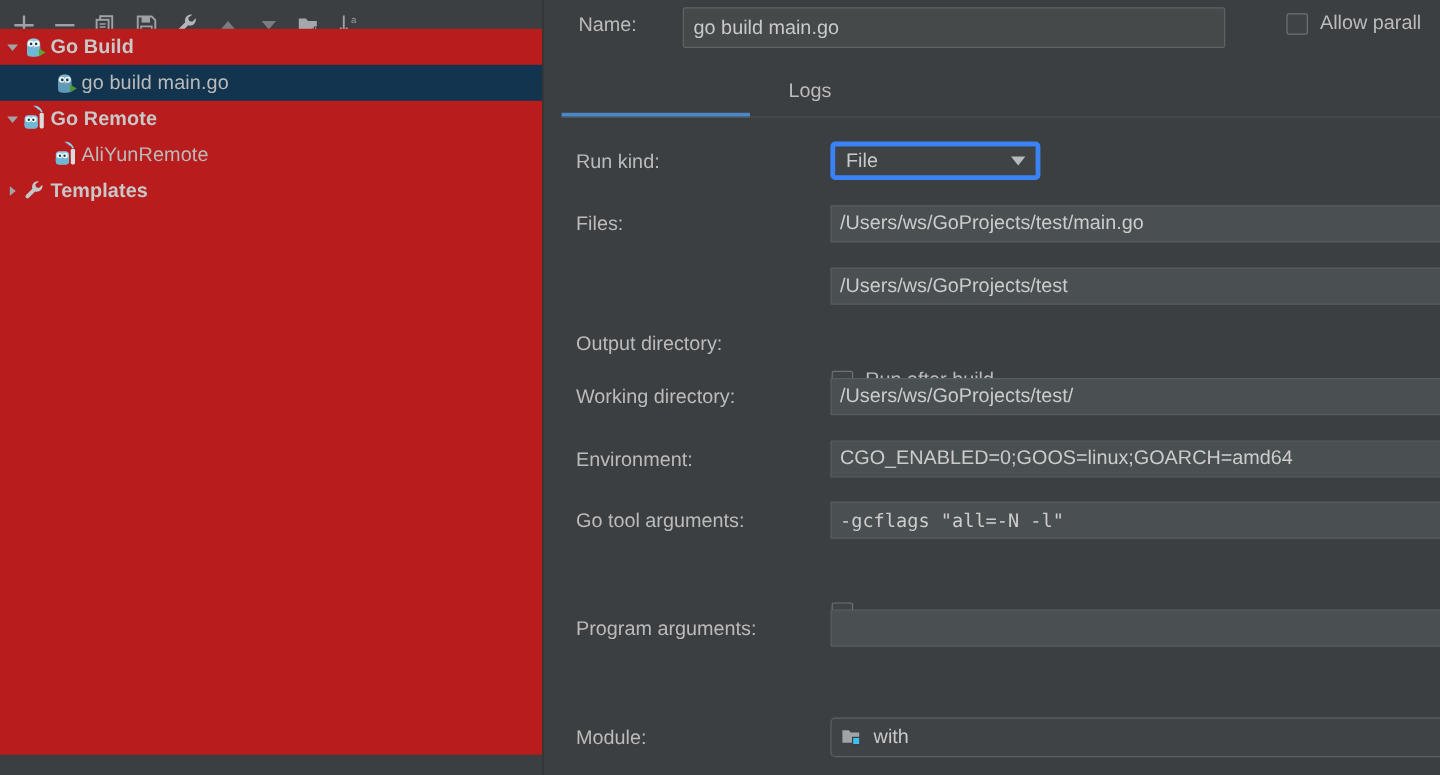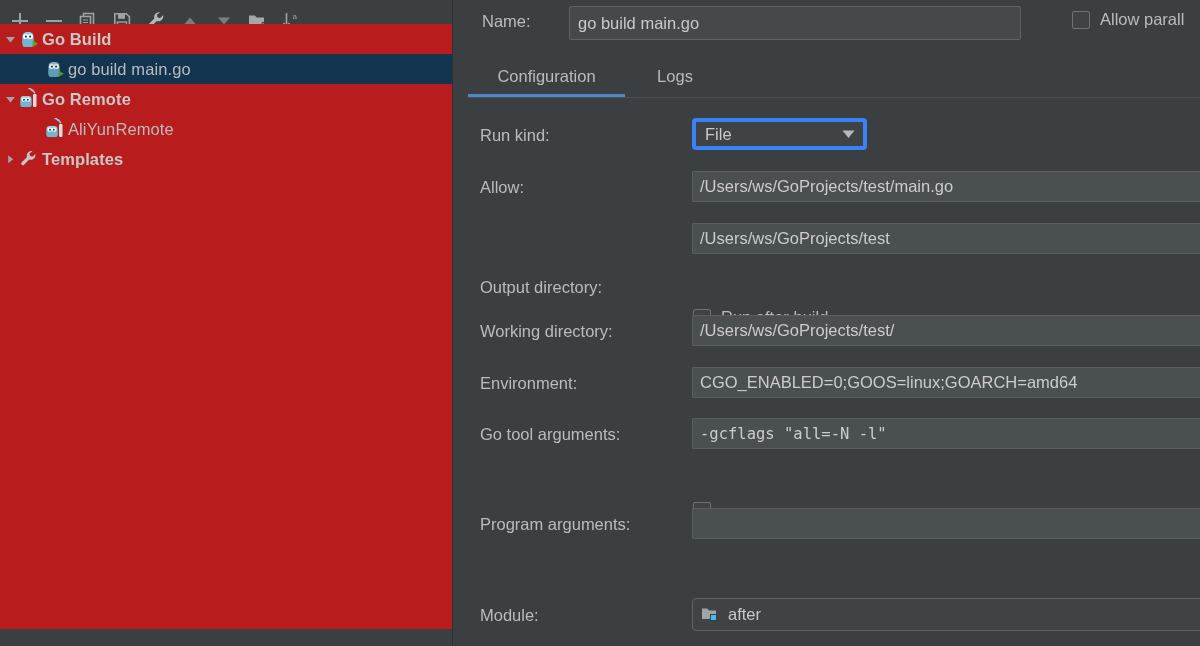--- a/index.html
+++ b/index.html
@@ -473,42 +473,41 @@
     <div id="name-row">
       <div id="name-label">Name:</div>
       <input id="name-input" type="text" value="go build main.go" style="">
       <div id="allow-parallel">
         <span class="cbx"></span>
         <span class="lbl">Allow parall</span>
       </div>
     </div>
 
     <div id="tabs">
-      <div class="tab" id="tab-configuration">Configuration</div>
       <div class="tab" id="tab-logs">Logs</div>
       <div id="tab-underline"></div>
       <div id="tab-baseline"></div>
     </div>
 
     <div id="form">
 
       <div class="frow" style="top:18px;height:34px;">
         <div class="flabel" style="top:8px;">Run kind:</div>
         <div class="fcombo" style="top:0;">
           <span class="val">File</span>
           <span class="arrow">
             <svg width="13" height="9" viewBox="0 0 13 9">
                 <path d="M0.5 0.5h12L6.5 8z" fill="#b6babc"></path>
               </svg>
           </span>
         </div>
       </div>
 
       <div class="frow" style="top:70px;height:34px;">
-        <div class="flabel" style="top:8px;">Allow:</div>
+        <div class="flabel" style="top:8px;">Files:</div>
         <input class="ftext" style="top: 1px;" type="text" value="/Users/ws/GoProjects/test/main.go">
       </div>
 
       <div class="frow" style="top:122px;height:34px;">
         <div class="flabel" style="top:8px;margin-top:48px;">Output directory:</div>
         <input class="ftext" style="top: 1px;" type="text" value="/Users/ws/GoProjects/test">
       </div>
 
       <div class="frow" style="top:172px;height:26px;">
         <div class="fcheck" style="top:0;">
@@ -546,19 +545,19 @@
 
       <div class="frow" style="top:498px;height:34px;">
         <div class="flabel" style="top:8px;">Module:</div>
         <div class="fmodule" style="top:0;">
           <span class="mico">
             <svg width="20" height="17" viewBox="0 0 20 17">
               <path d="M1 2.5h5.4l1.5 2H15v8.5H1z" fill="#9fa4a7"></path>
               <rect x="9.5" y="8.5" width="6" height="6" fill="#3ec1ef" stroke="#3c3f41" stroke-width="1"></rect>
             </svg>
           </span>
-          <span class="val">after</span>
+          <span class="val">with</span>
         </div>
       </div>
 
     </div>
   </div>
 </div>
 
 </body></html>

